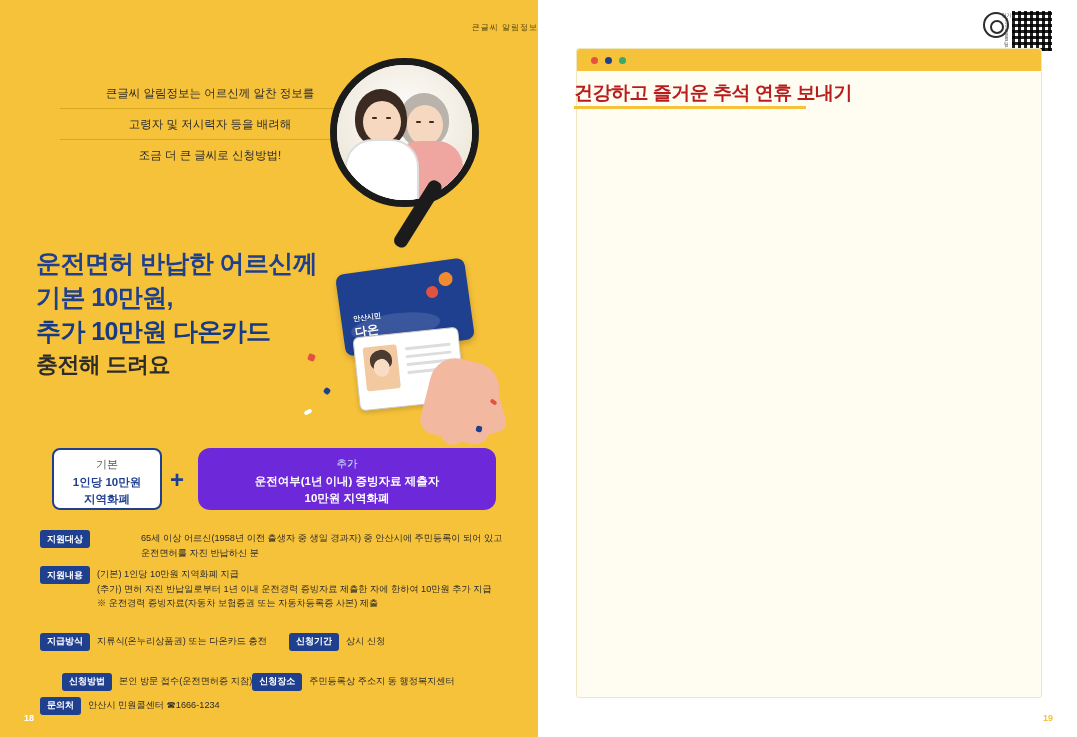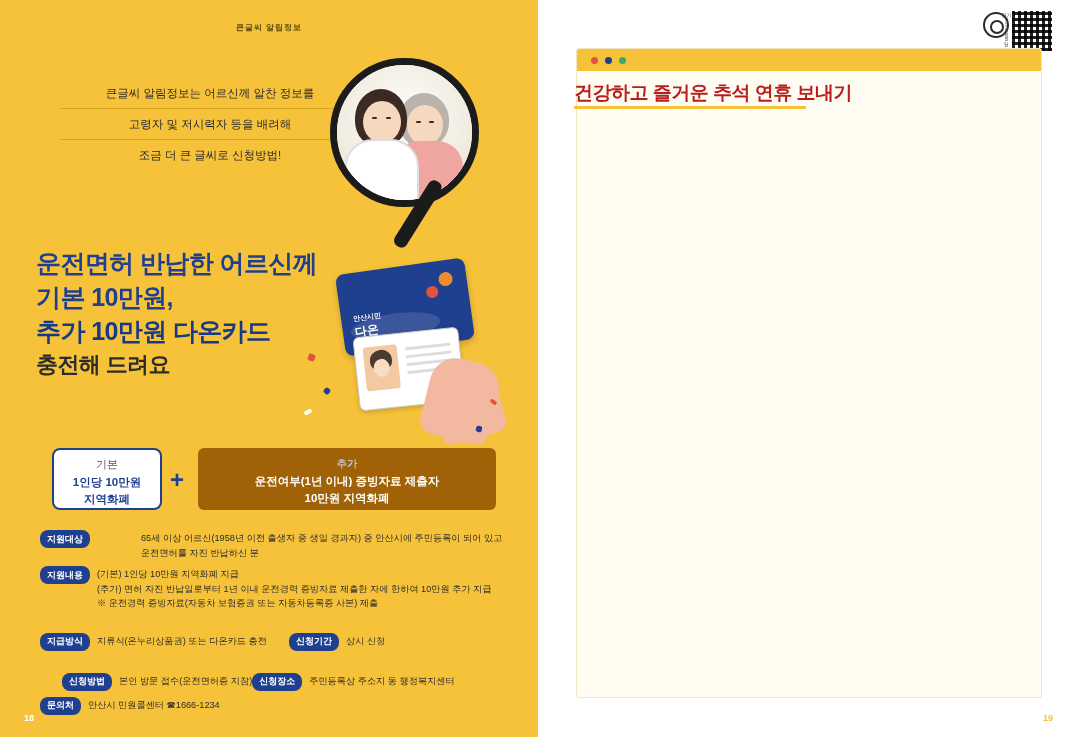--- a/index.html
+++ b/index.html
@@ -10,22 +10,22 @@
     overflow:hidden;
   }
   .page{position:relative;width:1077px;height:737px;}
 
   
   .left-page{
     position:absolute;left:0;top:0;width:538px;height:737px;
     background:#f6c23a;
   }
   .lp-header{
-    position:absolute;top:22px;left:0;width:538px;text-align:center;
-    font-size:8px;color:#5a4a10;letter-spacing:1px;font-weight:bold;
+    position:absolute;top:22px;left:0;width:538px;text-align:right;
+    font-size:8px;color:#5a4a10;letter-spacing:1px;font-weight:normal;
   }
   .lp-intro{
     position:absolute;top:82px;left:60px;width:300px;
     text-align:center;color:#2b2b2b;font-size:11.5px;line-height:23px;
   }
   .lp-intro div{border-bottom:1px solid #d8a91f;padding-bottom:3px;margin-bottom:4px;}
   .lp-intro div:last-child{border-bottom:none;}
 
   
   .photo-circle{
@@ -86,32 +86,32 @@
 
   
   .box-basic{
     position:absolute;left:52px;top:448px;width:110px;height:62px;background:#ffffff;
     border:2px solid #1f3f8f;border-radius:8px;text-align:center;color:#1f3f8f;
     font-size:11.5px;font-weight:bold;line-height:17px;padding-top:6px;box-sizing:border-box;
   }
   .box-basic .t{font-weight:normal;font-size:11px;color:#555;margin-bottom:1px;}
   .plus{position:absolute;left:170px;top:466px;font-size:24px;font-weight:bold;color:#1f3f8f;}
   .box-extra{
-    position:absolute;left:198px;top:448px;width:298px;height:62px;background:#a16207;
-    border-radius:6px;text-align:center;color:#ffffff;font-size:11.5px;font-weight:bold;
+    position:absolute;left:198px;top:448px;width:298px;height:62px;background:#6d28d9;
+    border-radius:12px;text-align:center;color:#ffffff;font-size:11.5px;font-weight:bold;
     line-height:17px;padding-top:7px;box-sizing:border-box;
   }
   .box-extra .t{font-weight:normal;font-size:10.5px;color:#cfe0ff;margin-bottom:1px;}
 
   
   .details{position:absolute;left:40px;top:530px;width:470px;font-size:9.2px;color:#2b2b2b;}
   .drow{display:flex;margin-bottom:6px;align-items:flex-start;}
   .dtag{
     flex:0 0 auto;background:#1f3f8f;color:#fff;font-size:9px;font-weight:bold;
-    border-radius:8px;padding:2.5px 7px;margin-right:7px;white-space:nowrap;
+    border-radius:3px;padding:2.5px 7px;margin-right:7px;white-space:nowrap;
   }
   .dtxt{line-height:14.5px;padding-top:1px;}
   .drow-split{display:flex;align-items:flex-start;margin-bottom:6px;}
   .half{display:flex;align-items:flex-start;margin-top:16px;}
   .half.second{margin-left:22px;}
   .pagenum-l{position:absolute;left:24px;bottom:14px;color:#ffffff;font-size:9px;font-weight:bold;}
 
   
   .right-page{
     position:absolute;left:538px;top:0;width:539px;height:737px;background:#ffffff;

